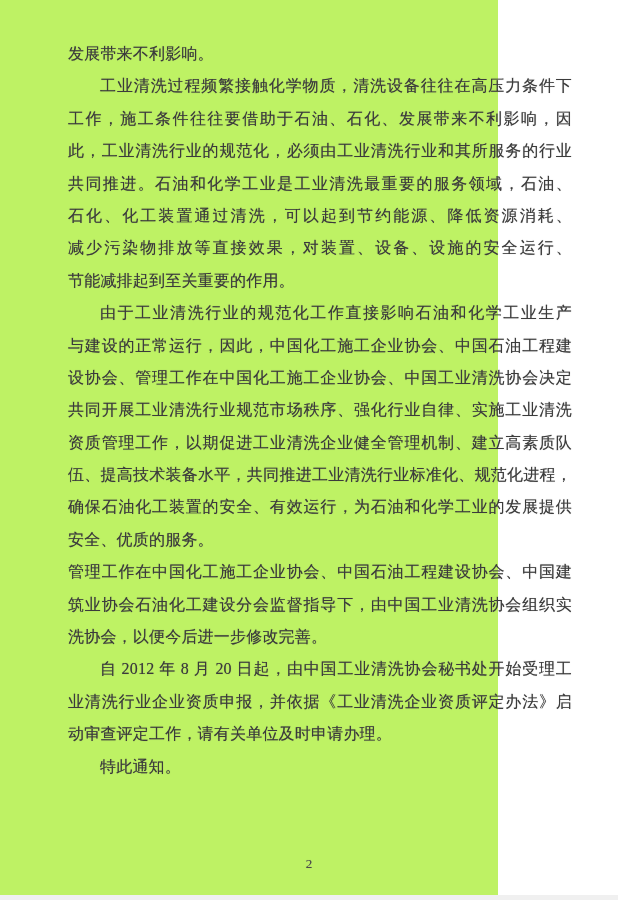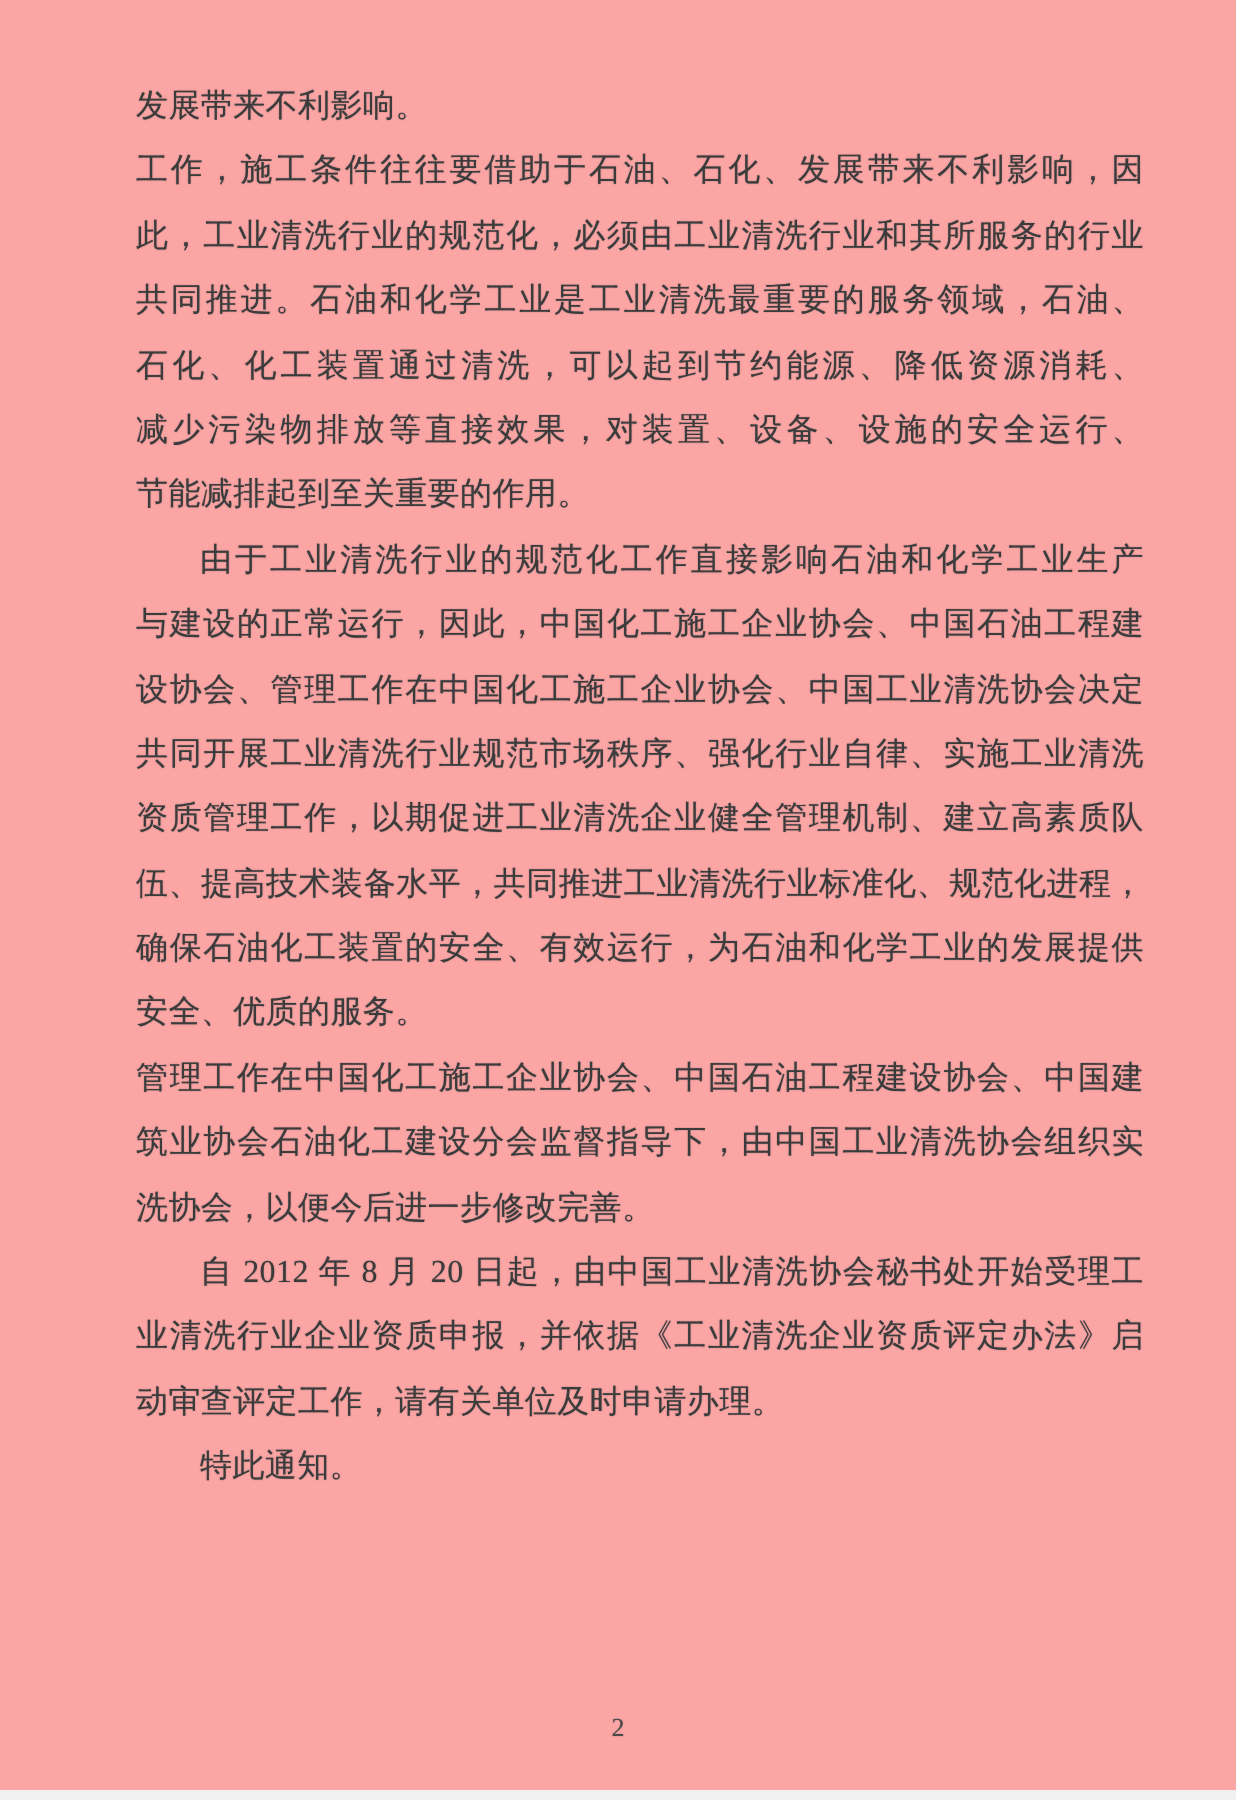--- a/index.html
+++ b/index.html
@@ -10,23 +10,23 @@
     width: 618px;
     height: 900px;
     background: #ffffff;
     overflow: hidden;
     position: relative;
     font-family: "Liberation Serif", "DejaVu Serif", serif;
   }
   .scan-page {
     position: absolute;
     left: 0; top: 0;
-    width: 618px;
+    width: 498px;
     height: 900px;
-    background: #fca5a5;
+    background: #bef264;
   }
   .text-block {
     position: absolute;
     left: 68px;
     top: 38px;
     width: 504px;
   }
   .line {
     font-size: 16px;
     line-height: 32.4px;
@@ -63,20 +63,21 @@
     height: 5px;
     background: #f0f0f0;
   }
 </style>
 </head>
 <body>
 
 <div class="scan-page">
   <div class="text-block">
     <div class="line">发展带来不利影响。</div>
+    <div class="line indent fill">工业清洗过程频繁接触化学物质，清洗设备往往在高压力条件下</div>
     <div class="line fill">工作，施工条件往往要借助于石油、石化、发展带来不利影响，因</div>
     <div class="line fill">此，工业清洗行业的规范化，必须由工业清洗行业和其所服务的行业</div>
     <div class="line fill">共同推进。石油和化学工业是工业清洗最重要的服务领域，石油、</div>
     <div class="line fill">石化、化工装置通过清洗，可以起到节约能源、降低资源消耗、</div>
     <div class="line fill">减少污染物排放等直接效果，对装置、设备、设施的安全运行、</div>
     <div class="line">节能减排起到至关重要的作用。</div>
     <div class="line indent fill">由于工业清洗行业的规范化工作直接影响石油和化学工业生产</div>
     <div class="line fill">与建设的正常运行，因此，中国化工施工企业协会、中国石油工程建</div>
     <div class="line fill">设协会、管理工作在中国化工施工企业协会、中国工业清洗协会决定</div>
     <div class="line fill">共同开展工业清洗行业规范市场秩序、强化行业自律、实施工业清洗</div>

